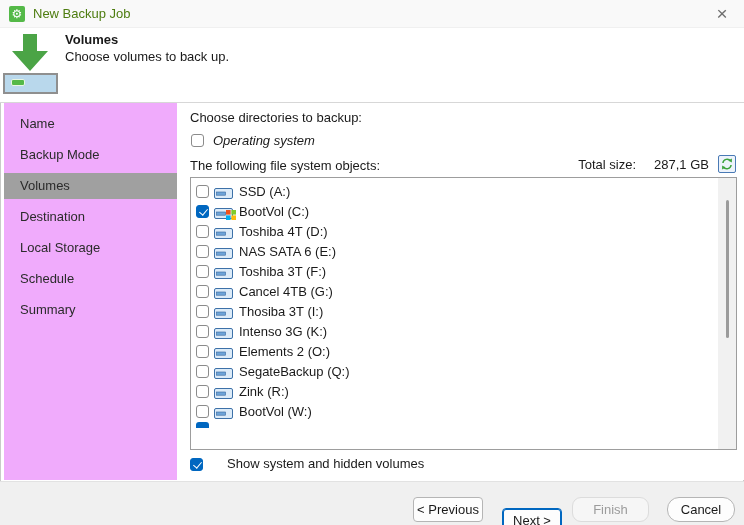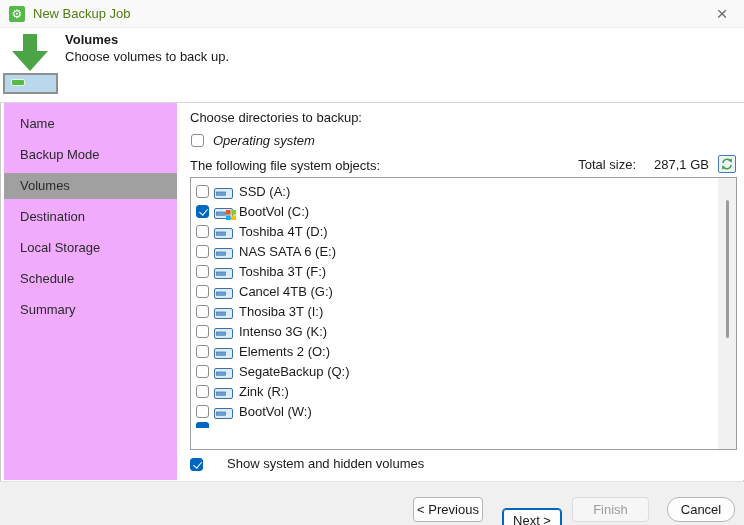--- a/index.html
+++ b/index.html
@@ -69,21 +69,21 @@
   .hidden-row .lbl { margin-left:8px; font-size:13px; }
   
   .footer { position:absolute; left:0; top:481px; width:744px; height:44px;
     background:#f0f0f0; border-top:1px solid #e2e2e2;
     display:flex; justify-content:flex-end; padding-top:15px; padding-right:9px; }
   .btn { height:25px; font-family:"Liberation Sans", sans-serif; font-size:13px; color:#1a1a1a;
     background:#fdfdfd; border:1px solid #b5b5b5; border-radius:4px; cursor:pointer; }
   .btn-previous { width:70px; margin-right:19px; }
   .btn-next { width:60px; margin-right:10px; border:1px solid #0067c0;
     box-shadow: inset 0 0 0 1px #0067c0; margin-top: 11px; }
-  .btn-finish { width:77px; margin-right:18px; background:#f6f6f6; border-color:#dcdcdc; color:#9c9c9c; cursor:default; }
+  .btn-finish { width:77px; margin-right:18px; background:#f6f6f6; border-color:#dcdcdc; color:#9c9c9c; cursor:default;border-radius:9px; }
   .btn-cancel { width:68px;border-radius:12px; }
 </style>
 </head>
 <body>
 
 <div class="titlebar">
   <div class="app-icon">⚙</div>
   <div class="title-text">New Backup Job</div>
   <div class="close-btn">×</div>
 </div>

